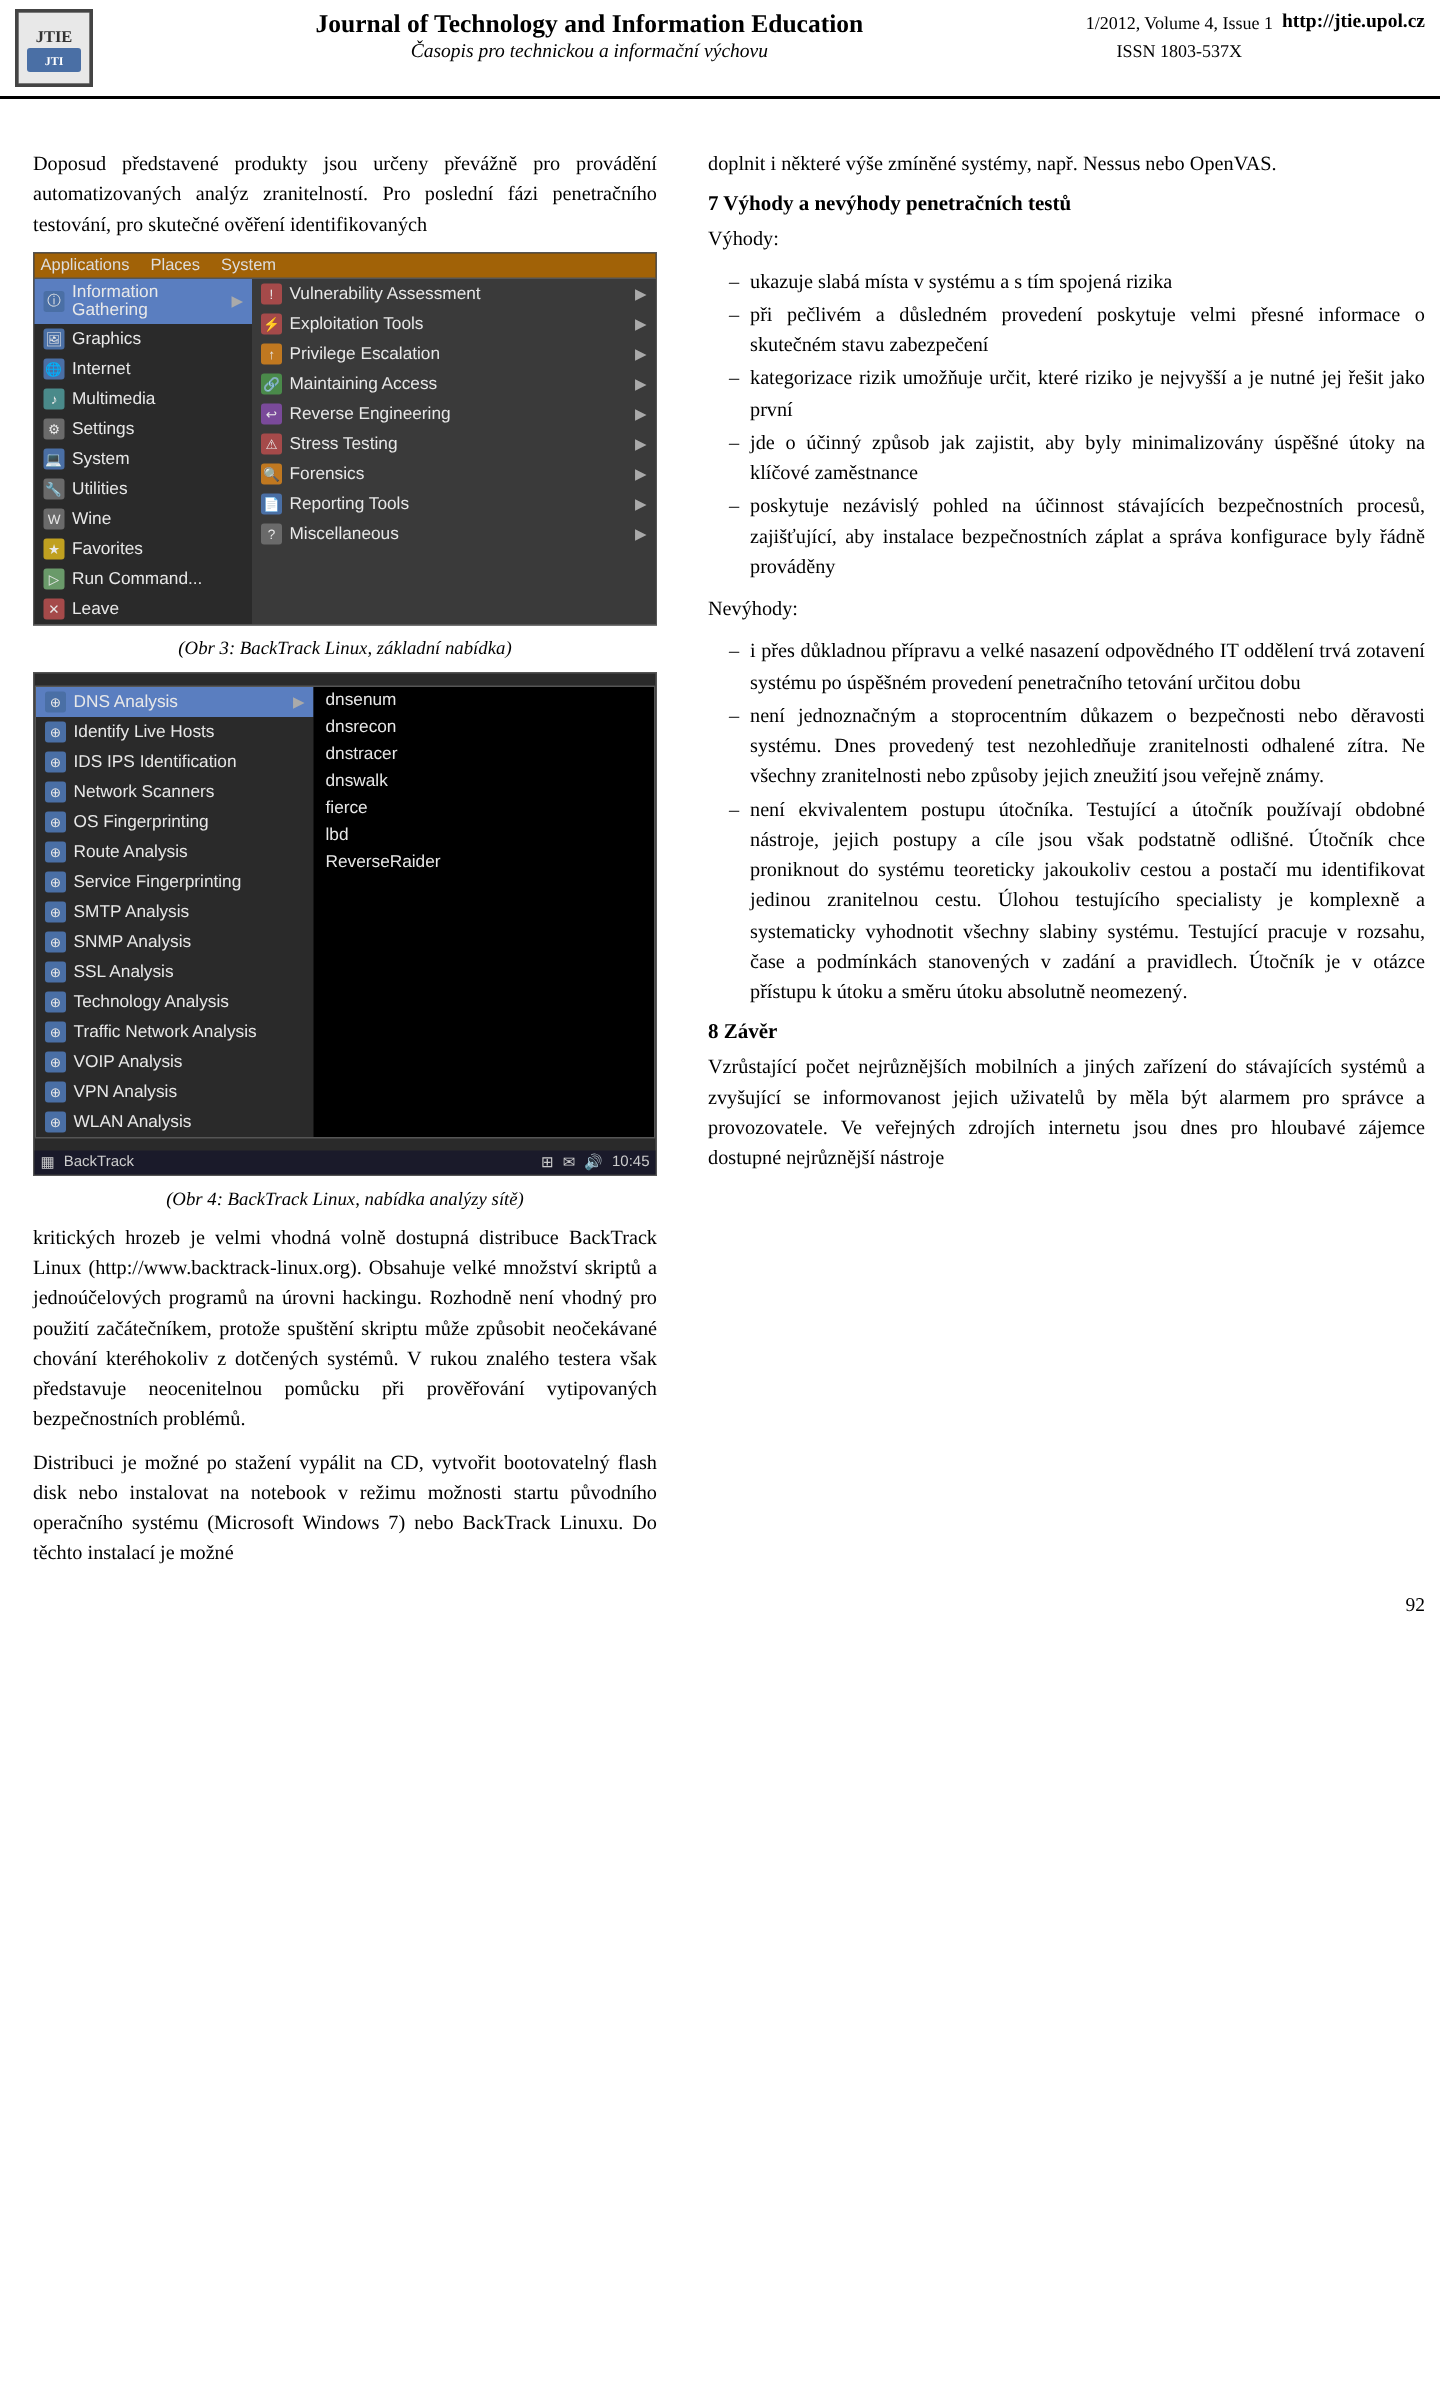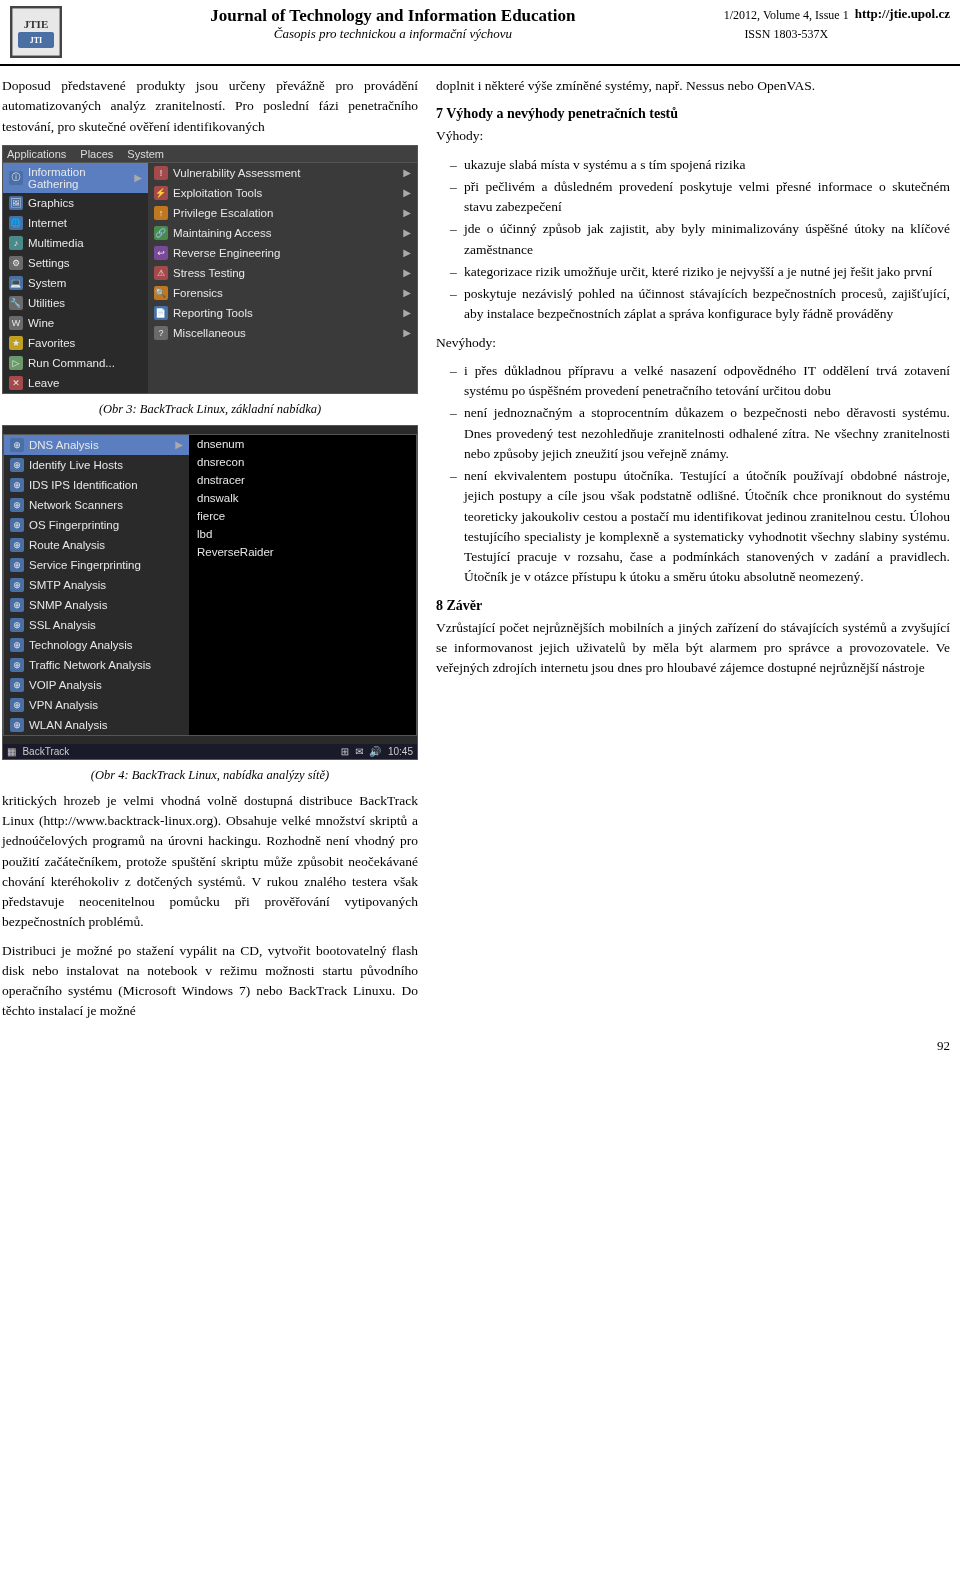--- a/index.html
+++ b/index.html
@@ -49,22 +49,23 @@
       line-height: 1.6;
     }
     .header-url {
       font-size: 13px;
       font-weight: bold;
     }
 
     
     .main {
       display: flex;
-      gap: 0;
-      padding: 10px 10px 0 2px;
+      gap: 16px;
+      padding: 10px 10px 0 22px;
+      margin-top: 23px;
     }
 
     
     .col-left {
       width: 430px;
       flex-shrink: 0;
       padding-right: 14px;
     }
 
     
@@ -85,21 +86,21 @@
       background: #2a2a2a;
       border: 1px solid #555;
       margin: 8px 0;
       padding: 0;
       font-family: Arial, sans-serif;
     }
 
     
     .menu-topbar {
       display: flex;
-      background: #404040;
+      background: #a16207;
       padding: 2px 4px;
       gap: 14px;
       font-size: 11px;
       color: #ddd;
       border-bottom: 1px solid #555;
     }
 
     
     .menu-list {
       display: flex;
@@ -467,22 +468,22 @@
 
   <div class="col-right">
     <p>doplnit i některé výše zmíněné systémy, např. Nessus nebo OpenVAS.</p>
 
     <div class="section-heading">7 Výhody a nevýhody penetračních testů</div>
 
     <p>Výhody:</p>
     <ul class="bullet-list">
       <li>ukazuje slabá místa v systému a s tím spojená rizika</li>
       <li>při pečlivém a důsledném provedení poskytuje velmi přesné informace o skutečném stavu zabezpečení</li>
+      <li>kategorizace rizik umožňuje určit, které riziko je nejvyšší a je nutné jej řešit jako první</li>
       <li>jde o účinný způsob jak zajistit, aby byly minimalizovány úspěšné útoky na klíčové zaměstnance</li>
-      <li>kategorizace rizik umožňuje určit, které riziko je nejvyšší a je nutné jej řešit jako první</li>
       <li>poskytuje nezávislý pohled na účinnost stávajících bezpečnostních procesů, zajišťující, aby instalace bezpečnostních záplat a správa konfigurace byly řádně prováděny</li>
     </ul>
 
     <p>Nevýhody:</p>
     <ul class="bullet-list">
       <li>i přes důkladnou přípravu a velké nasazení odpovědného IT oddělení trvá zotavení systému po úspěšném provedení penetračního tetování určitou dobu</li>
       <li>není jednoznačným a stoprocentním důkazem o bezpečnosti nebo děravosti systému. Dnes provedený test nezohledňuje zranitelnosti odhalené zítra. Ne všechny zranitelnosti nebo způsoby jejich zneužití jsou veřejně známy.</li>
       <li>není ekvivalentem postupu útočníka. Testující a útočník používají obdobné nástroje, jejich postupy a cíle jsou však podstatně odlišné. Útočník chce proniknout do systému teoreticky jakoukoliv cestou a postačí mu identifikovat jedinou zranitelnou cestu. Úlohou testujícího specialisty je komplexně a systematicky vyhodnotit všechny slabiny systému. Testující pracuje v rozsahu, čase a podmínkách stanovených v zadání a pravidlech. Útočník je v otázce přístupu k útoku a směru útoku absolutně neomezený.</li>
     </ul>
 

